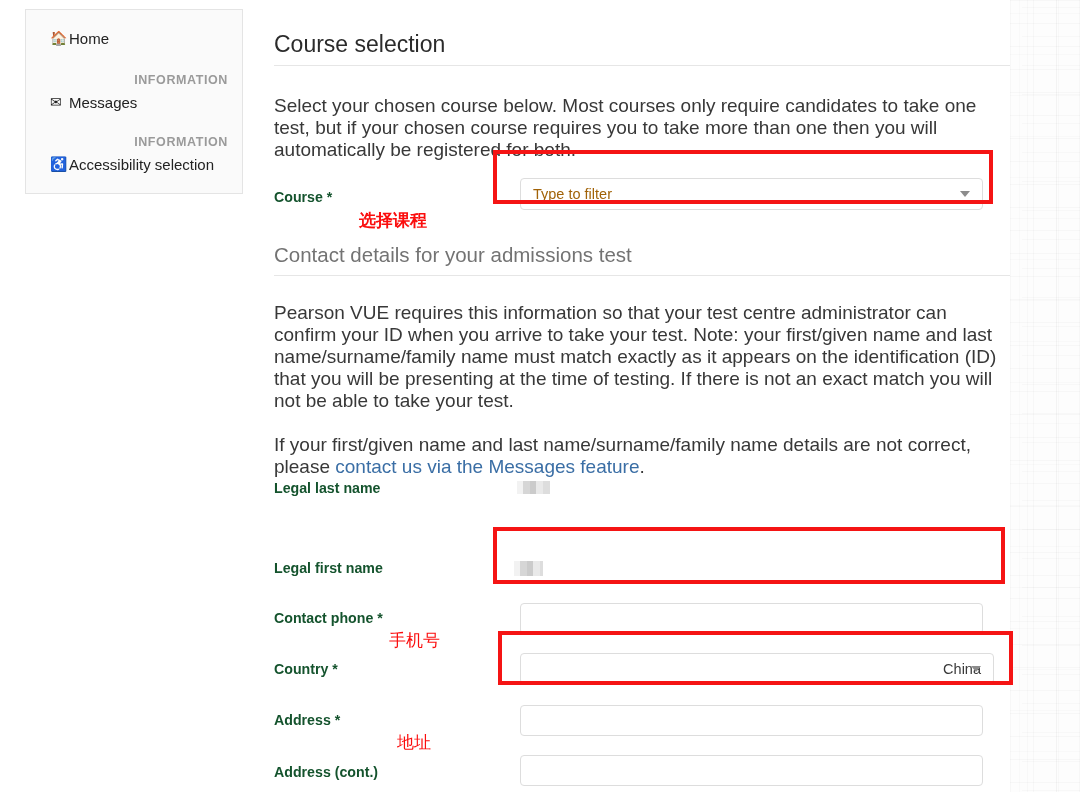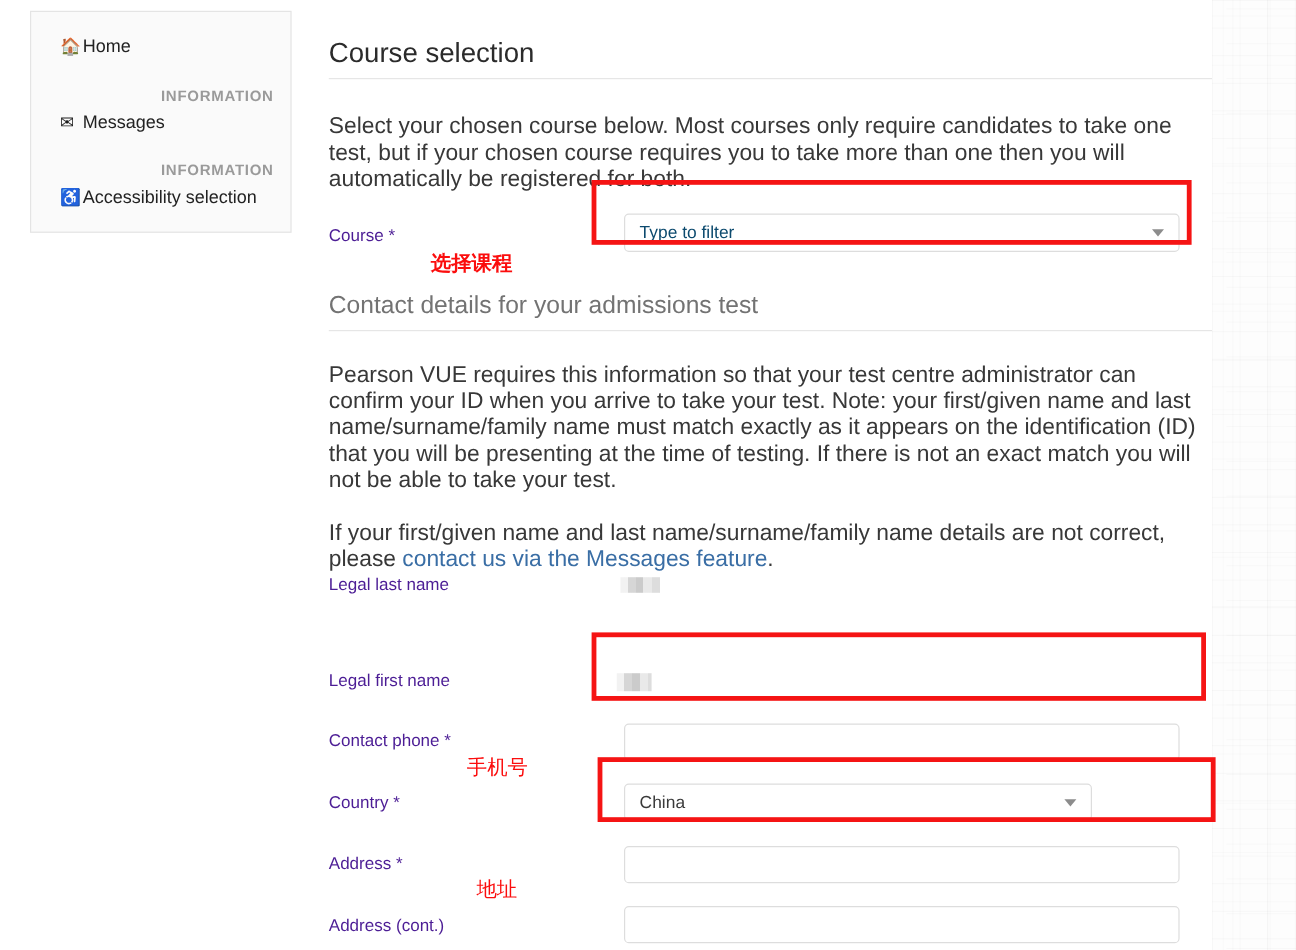--- a/index.html
+++ b/index.html
@@ -119,22 +119,22 @@
   a.inline-link {
     color: #3a6ea5;
     text-decoration: none;
   }
 
   
   .field-label {
     position: absolute;
     left: 0;
     font-size: 14.2px;
-    font-weight: normal;
-    color: #4c1d95;
+    font-weight: bold;
+    color: #14532d;
     line-height: 20px;
   }
   .cn-note {
     position: absolute;
     color: #fb0d0d;
     font-size: 17px;
     line-height: 20px;
     font-family: "DejaVu Sans", sans-serif;
     white-space: nowrap;
   }
@@ -152,21 +152,21 @@
     position: absolute;
     background: #ffffff;
     border: 1px solid #dddddd;
     border-radius: 4px;
     font-size: 14.5px;
     color: #333333;
     padding: 0 12px;
     display: flex;
     align-items: center;
   }
-  .input-box .placeholder { color: #0c4a6e; }
+  .input-box .placeholder { color: #a16207; }
   .input-box .value { color: #3a3a3a; }
   .caret {
     position: absolute;
     right: 12px;
     top: 50%;
     margin-top: -3px;
     width: 0; height: 0;
     border-left: 5px solid transparent;
     border-right: 5px solid transparent;
     border-top: 6px solid #8c8c8c;
@@ -249,21 +249,21 @@
     <div style="position:relative; height:51px;">
       <span class="field-label" style="top:0;">Contact phone *</span>
       <span class="cn-note" style="left:115px; top:22px;">手机号</span>
       <div class="input-box" style="left:246px; top:-5px; width:463px; height:31px;">
         <span class="value"></span>
       </div>
     </div>
 
     <div style="position:relative; height:51px;">
       <span class="field-label" style="top:0;">Country *</span>
-      <div class="input-box" style="left:246px; top:-6px; width:390px; height:31px;">
+      <div class="input-box" style="left:246px; top:-6px; width:474px; height:31px;justify-content:flex-end;">
         <span class="value">China</span>
         <span class="caret"></span>
       </div>
     </div>
 
     <div style="position:relative; height:52px;">
       <span class="field-label" style="top:0;">Address *</span>
       <span class="cn-note" style="left:123px; top:22px;">地址</span>
       <div class="input-box" style="left:246px; top:-5px; width:463px; height:31px;">
         <span class="value"></span>

